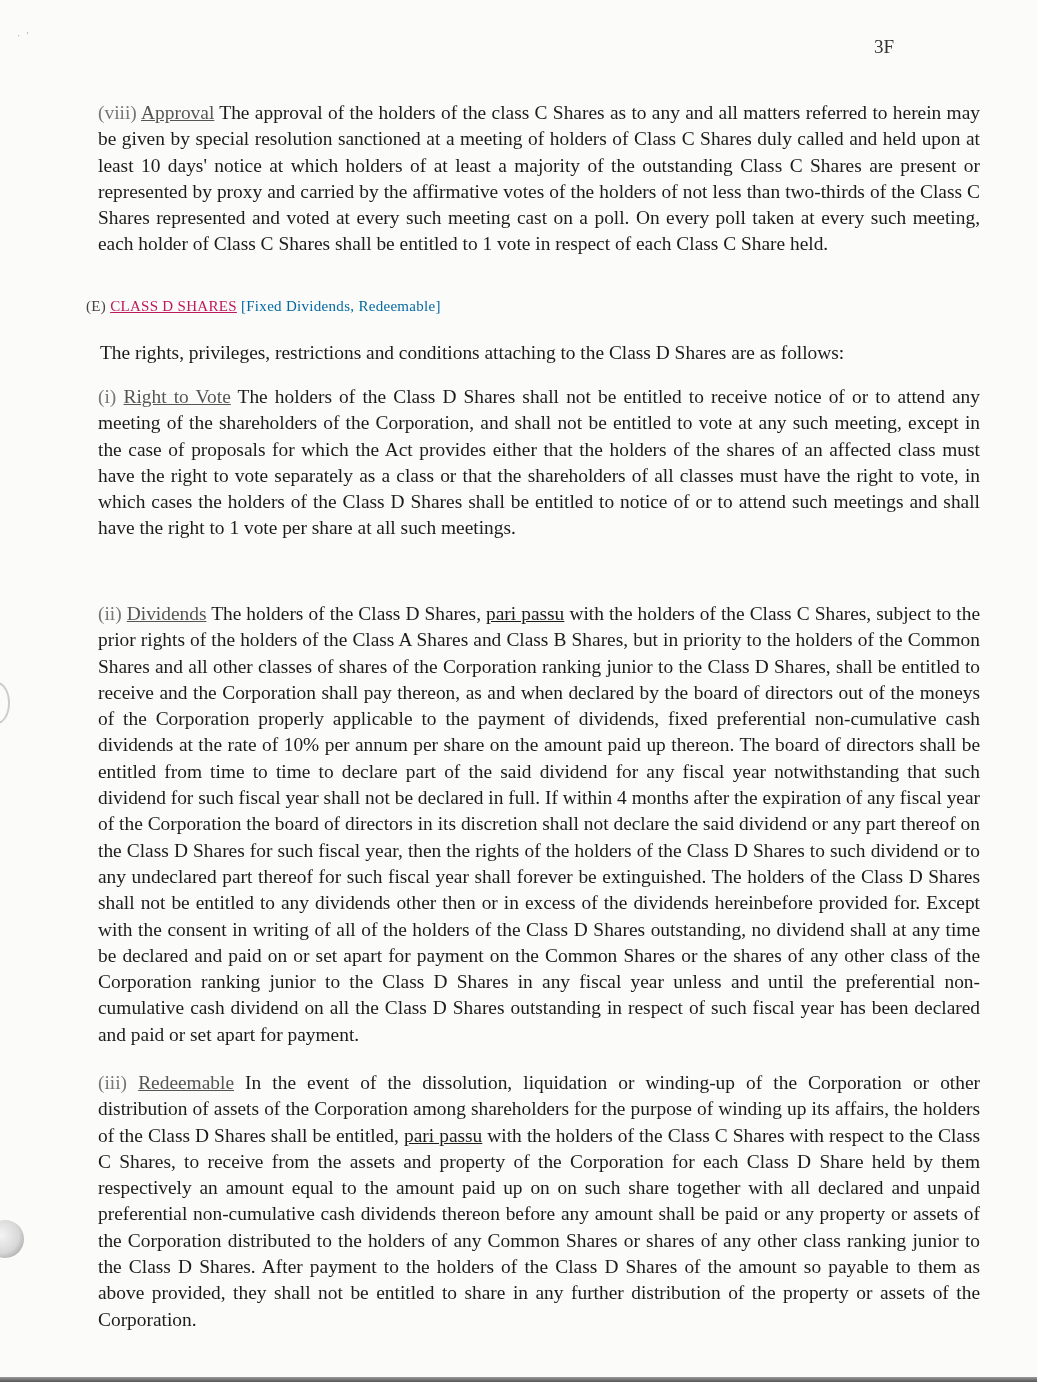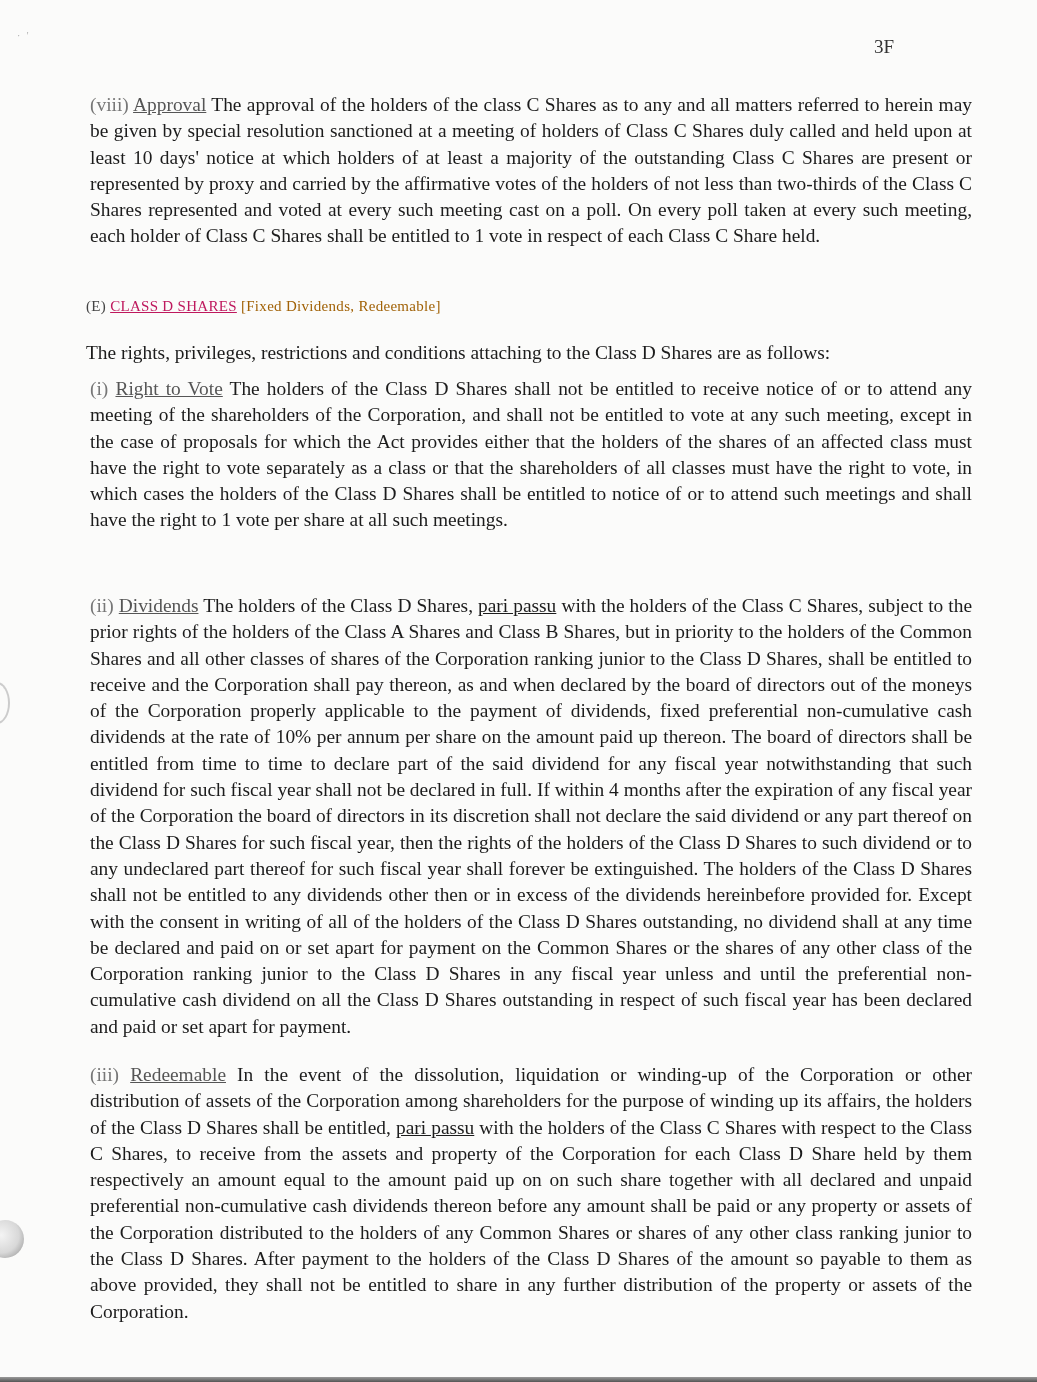--- a/index.html
+++ b/index.html
@@ -14,33 +14,33 @@
     position: absolute; left: 874px; top: 36px;
     font-size: 19px; color: #333;
   }
   .corner-mark {
     position: absolute; left: 17px; top: 30px; font-size: 10px; color: #aaa; letter-spacing: 2px;
   }
   .para {
     position: absolute; left: 86px; width: 882px;
     font-size: 19.4px; line-height: 26.3px;
     text-align: justify; text-align-last: left;
-    margin: 4px;
+    margin: 12px;
   }
   .para .num { color: #777; }
   .para .heading-u { text-decoration: underline; color: #555; }
   .para .u { text-decoration: underline; }
   .section-heading {
     position: absolute; left: 86px; top: 298px;
     font-size: 15px; color: #444; letter-spacing: 0.3px;
   }
   .section-heading .u { text-decoration: underline; color: #be185d; }
-  .section-heading .sub { color: #a16207; }
+  .section-heading .sub { color: #0369a1; }
   .intro {
-    position: absolute; left: 86px; top: 342px;
+    position: absolute; left: 100px; top: 342px;
     font-size: 19.4px; color: #1c1c1c;
   }
   .binder-hole {
     position: absolute; width: 38px; height: 38px; border-radius: 50%;
     background: radial-gradient(circle at 40% 40%, #f4f4f4 0%, #d8d8d8 55%, #8a8a8a 100%);
   }
   .binder-hole.top { left: -14px; top: 1220px; }
   .edge-mark {
     position: absolute; left: -16px; top: 682px; width: 24px; height: 38px;
     border-radius: 50%; border: 2px solid #ccc; border-left: none;

